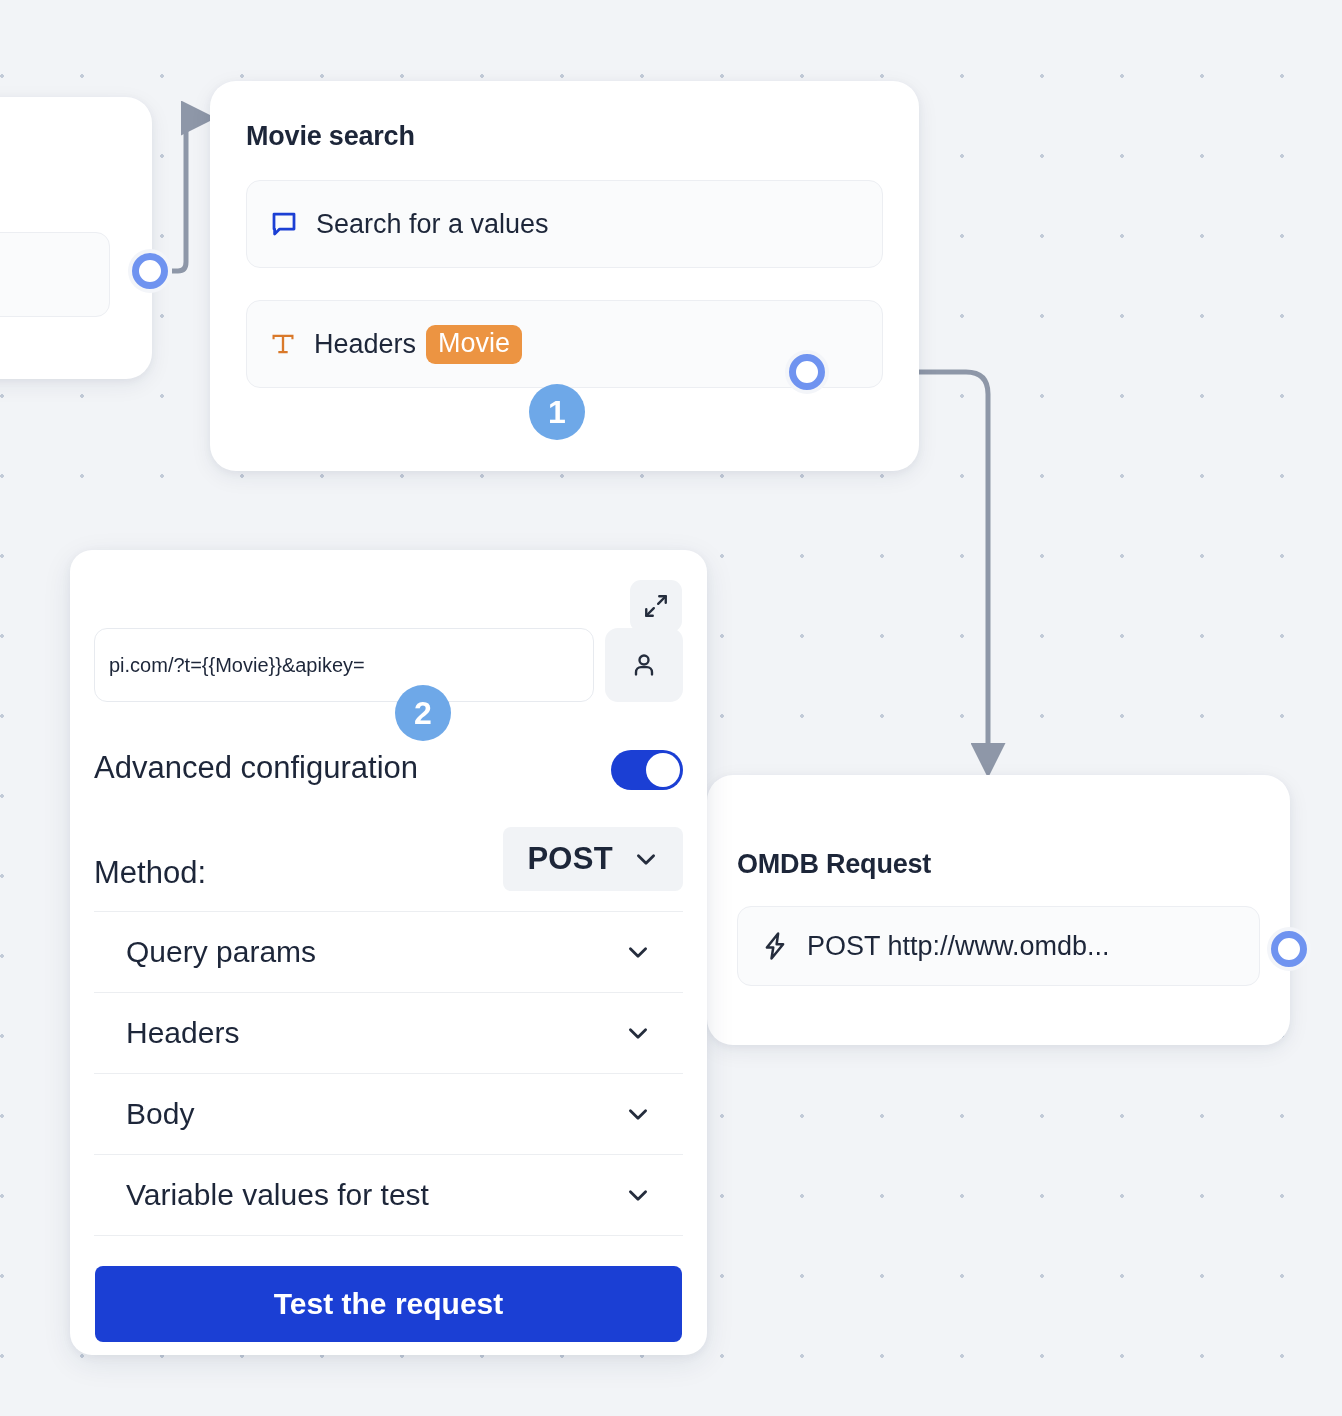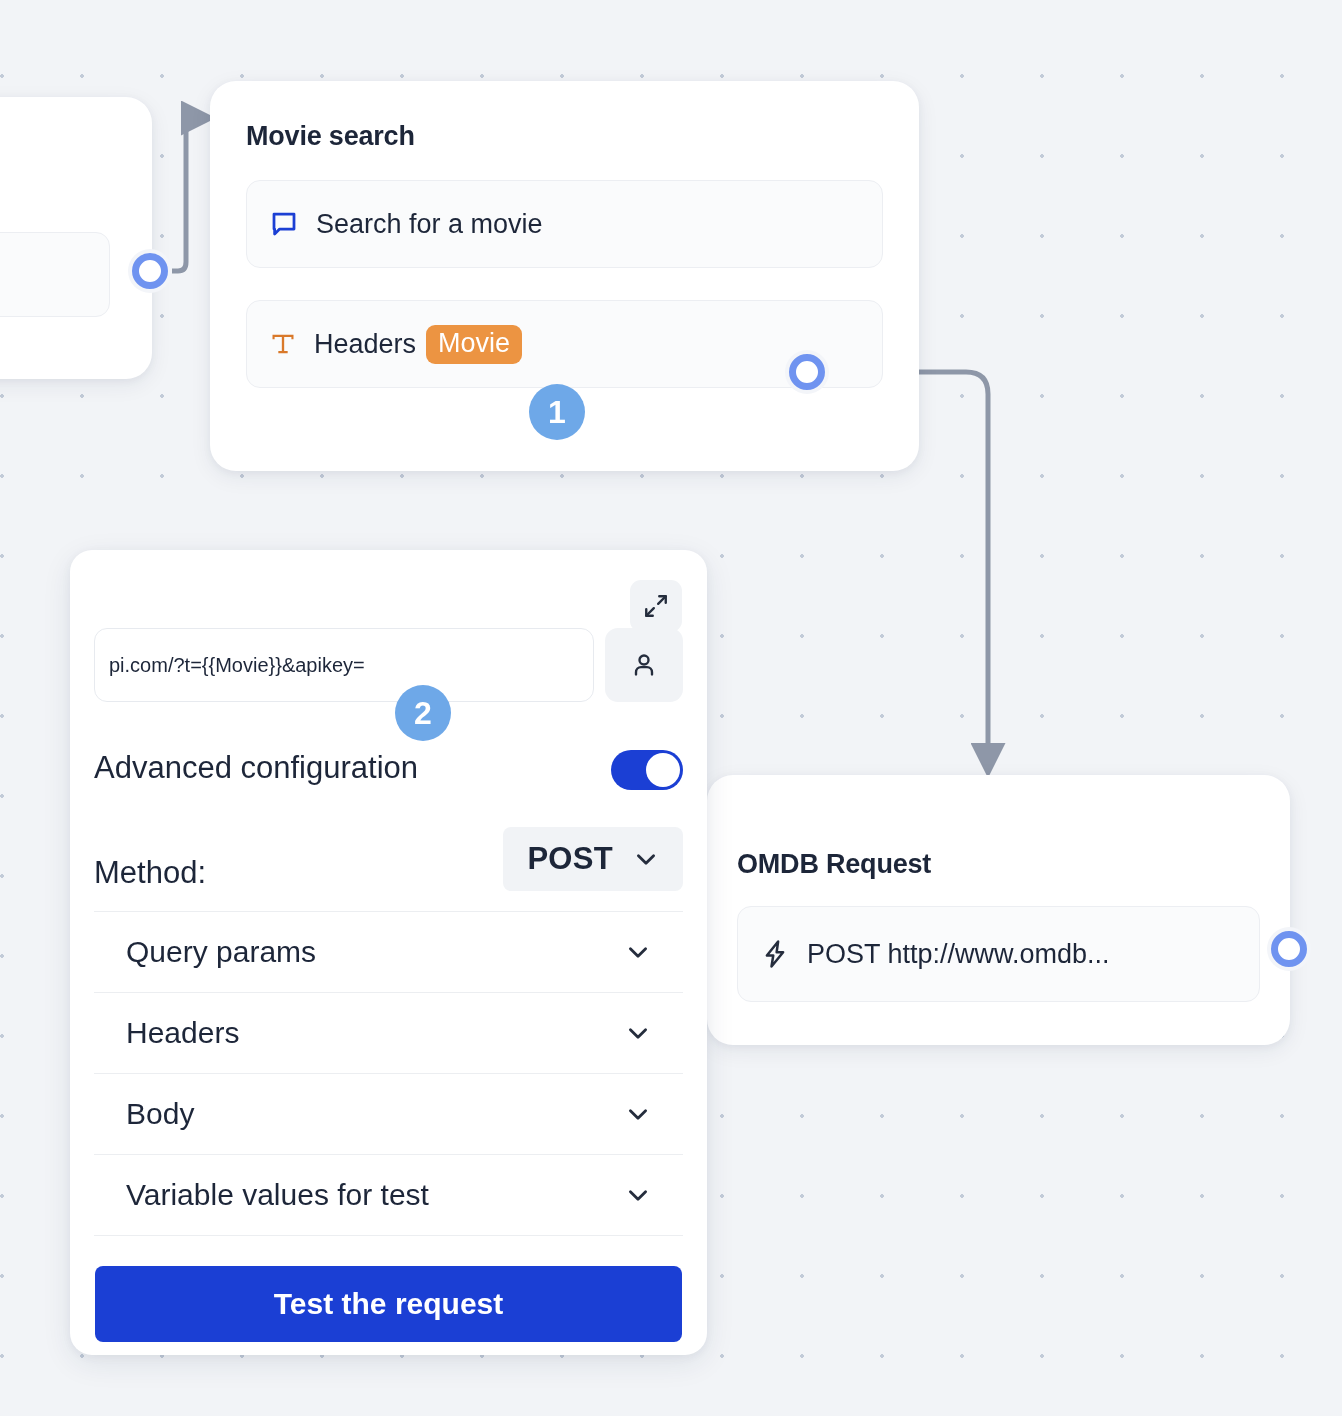--- a/index.html
+++ b/index.html
@@ -110,21 +110,21 @@
 
   
   #node-omdb {
     left: 707px;
     top: 775px;
     width: 583px;
     height: 270px;
     padding: 42px 30px;
   }
   #node-omdb .node-title { margin-bottom: 26px; margin-top: 32px; }
-  #node-omdb .node-row { height: 96px; }
+  #node-omdb .node-row { height: 80px; }
 
   
   .port {
     position: absolute;
     width: 44px; height: 44px;
     border-radius: 50%;
     background: #f3f5f9;
     display: flex;
     align-items: center;
     justify-content: center;
@@ -324,21 +324,21 @@
   <div class="node" id="node-movie-search">
 
     <div class="node-title">Movie search</div>
 
     <div class="node-row">
       <span style="display:flex;align-items:center;">
         <svg width="30" height="30" viewBox="0 0 24 24" fill="none">
           <path d="M4 4 H20 V16 H8.5 L4.5 20 V16 H4 Z" stroke="#1b3fd4" stroke-width="2.2" stroke-linejoin="round"></path>
         </svg>
       </span>
-      <span class="node-row-label">Search for a movie</span>
+      <span class="node-row-label">Search for a values</span>
     </div>
 
     <div class="node-row">
       <span style="display:flex;align-items:center;">
         <svg width="28" height="28" viewBox="0 0 24 24">
           <path d="M3 4 H21 V8 H19.2 V6 H13 V18 H16 V20 H8 V18 H11 V6 H4.8 V8 H3 Z" fill="#d9792a"></path>
         </svg>
       </span>
       <span class="node-row-label">
         <span>Headers</span>

